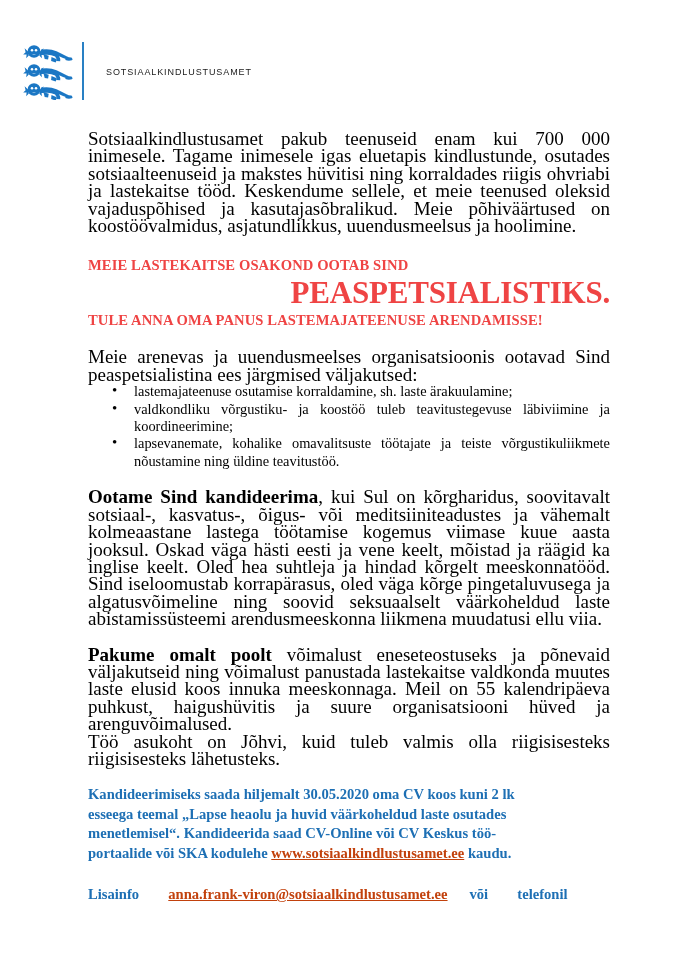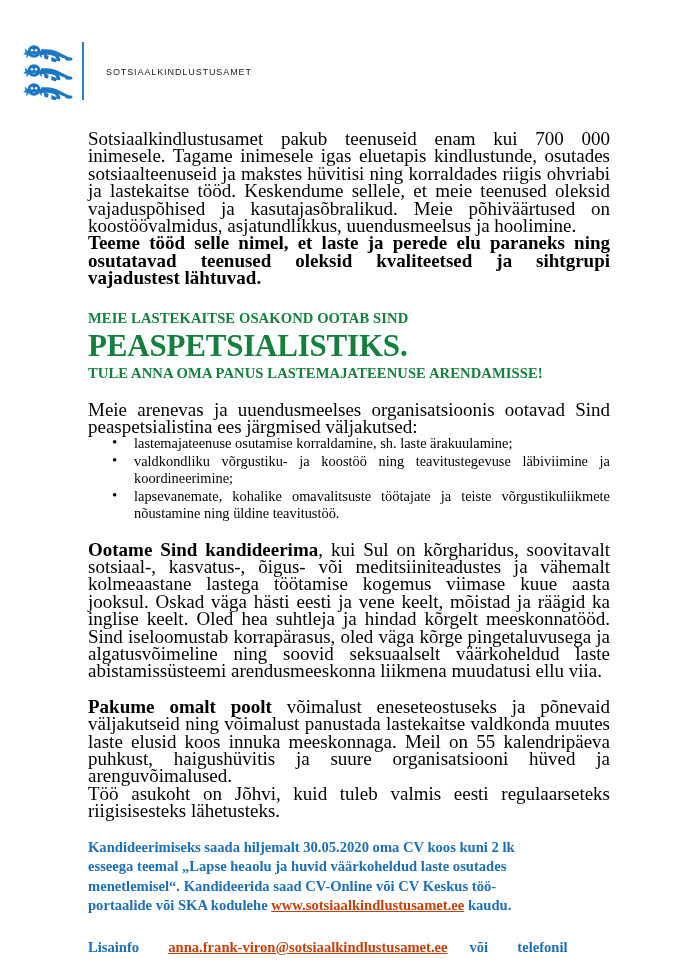--- a/index.html
+++ b/index.html
@@ -78,35 +78,36 @@
     text-align: justify;
     text-justify: inter-word;
     hyphens: none;
     color: #000000;
   }
   .para b, .bold { font-weight: bold; }
   .gap-lg { height: 18px; }
   .gap-xl { height: 22px; }
 
   
-  .blue { color: #15803d; }
+  .blue { color: #ef4444; }
 
   .head-kicker {
     font-size: 14.6px;
     font-weight: bold;
     line-height: 19px;
     letter-spacing: 0.1px;
     white-space: nowrap;
   }
   .head-main {
     font-size: 31px;
     font-weight: bold;
     line-height: 36px;
     letter-spacing: -0.2px;
     white-space: nowrap;
+    text-align: right;
   }
   .head-sub {
     font-size: 14.6px;
     font-weight: bold;
     line-height: 19px;
     letter-spacing: 0.1px;
     white-space: nowrap;
   }
 
   
@@ -205,46 +206,45 @@
         </g>
       </g>
     </svg>
     <div class="letterhead-rule"></div>
     <div class="org-name">Sotsiaalkindlustusamet</div>
   </div>
 
   <div class="content">
 
     <p class="para">Sotsiaalkindlustusamet pakub teenuseid enam kui 700 000 inimesele. Tagame inimesele igas eluetapis kindlustunde, osutades sotsiaalteenuseid ja makstes hüvitisi ning korraldades riigis ohvriabi ja lastekaitse tööd. Keskendume sellele, et meie teenused oleksid vajaduspõhised ja kasutajasõbralikud. Meie põhiväärtused on koostöövalmidus, asjatundlikkus, uuendusmeelsus ja hoolimine.</p>
-    <p class="para bold">Teeme tööd selle nimel, et laste ja perede elu paraneks ning  osutatavad teenused oleksid kvaliteetsed ja sihtgrupi vajadustest lähtuvad.</p>
 
     <div class="gap-xl"></div>
 
     <div class="head-kicker blue">MEIE LASTEKAITSE OSAKOND OOTAB SIND</div>
     <div class="head-main blue">PEASPETSIALISTIKS.</div>
     <div class="head-sub blue">TULE  ANNA OMA PANUS LASTEMAJATEENUSE ARENDAMISSE!</div>
 
     <div class="gap-lg"></div>
 
     <p class="para">Meie arenevas ja uuendusmeelses organisatsioonis ootavad Sind peaspetsialistina ees järgmised väljakutsed:</p>
 
     <ul class="bullets">
       <li>lastemajateenuse osutamise korraldamine, sh. laste ärakuulamine;</li>
-      <li>valdkondliku võrgustiku- ja koostöö ning teavitustegevuse läbiviimine ja koordineerimine;</li>
+      <li>valdkondliku võrgustiku- ja koostöö tuleb teavitustegevuse läbiviimine ja koordineerimine;</li>
       <li>lapsevanemate, kohalike omavalitsuste töötajate ja teiste võrgustikuliikmete nõustamine ning üldine teavitustöö.</li>
     </ul>
 
     <div class="gap-lg"></div>
 
     <p class="para"><b>Ootame Sind kandideerima</b><span>, kui Sul on kõrgharidus, soovitavalt sotsiaal-, kasvatus-, õigus- või meditsiiniteadustes ja vähemalt kolmeaastane lastega töötamise kogemus viimase kuue aasta jooksul. Oskad väga hästi eesti ja vene keelt, mõistad ja räägid ka inglise keelt. Oled hea suhtleja ja hindad kõrgelt meeskonnatööd. Sind iseloomustab korrapärasus, oled väga kõrge pingetaluvusega ja algatusvõimeline ning soovid seksuaalselt väärkoheldud laste abistamissüsteemi arendusmeeskonna liikmena muudatusi ellu viia.</span></p>
 
     <div class="gap-lg"></div>
 
     <p class="para"><b>Pakume omalt poolt</b><span> võimalust eneseteostuseks ja põnevaid väljakutseid ning võimalust panustada lastekaitse valdkonda muutes laste elusid koos innuka meeskonnaga. Meil on 55 kalendripäeva puhkust, haigushüvitis ja suure organisatsiooni hüved ja arenguvõimalused.</span></p>
-    <p class="para">Töö asukoht on Jõhvi, kuid tuleb valmis eesti regulaarseteks riigisisesteks lähetusteks.</p>
+    <p class="para">Töö asukoht on Jõhvi, kuid tuleb valmis olla riigisisesteks riigisisesteks lähetusteks.</p>
 
     <div class="gap-lg"></div>
 
     <div class="closing">
       <div>Kandideerimiseks saada hiljemalt 30.05.2020 oma CV koos kuni 2 lk</div>
       <div>esseega teemal „Lapse heaolu ja huvid väärkoheldud laste osutades</div>
       <div>menetlemisel“. Kandideerida saad CV-Online või CV Keskus töö-</div>
       <div><span>portaalide või  SKA kodulehe </span><a class="link" href="#">www.sotsiaalkindlustusamet.ee</a><span>  kaudu.</span></div>
     </div>
 

